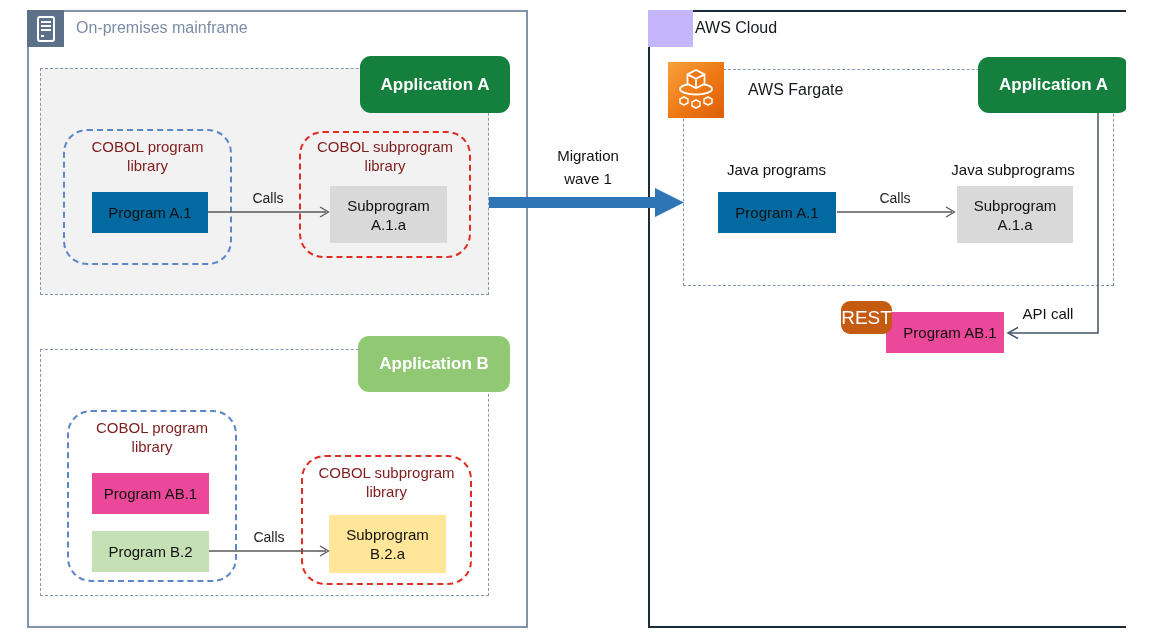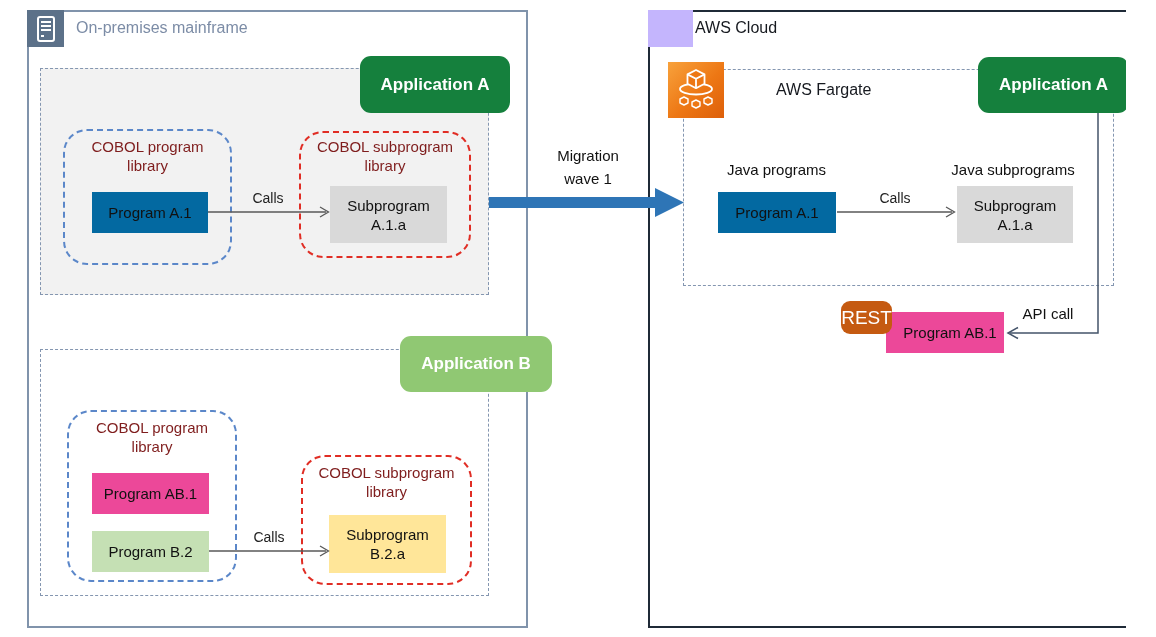--- a/index.html
+++ b/index.html
@@ -8,21 +8,21 @@
   .abs{position:absolute;box-sizing:border-box;}
   .panel{border:2px solid #8093AB;background:#fff;}
   .panel-aws{border:2px solid #1F2A37;background:#fff;}
   .corner-icon{width:37px;height:37px;display:flex;align-items:center;justify-content:center;}
   .panel-title{font-size:16px;color:#7C8CA6;white-space:nowrap;}
   .title-dark{color:#16191F;}
   .group-dashed{border:1px dashed #8496B0;}
   .group-gray{background:#F2F2F2;}
   .badge{border-radius:11px;color:#fff;font-weight:bold;font-size:17px;display:flex;align-items:center;justify-content:center;}
   .badge-blue{background:#15803d;}
-  .badge-green{background:#90C873;margin-left:42px;}
+  .badge-green{background:#90C873;}
   .lib{border-radius:24px;}
   .lib-blue{border:2px dashed #5B87C9;}
   .lib-red{border:2px dashed #E02D24;}
   .lib-label{font-size:15px;color:#7f1d1d;text-align:center;line-height:19px;}
   .pbox{display:flex;align-items:center;justify-content:center;text-align:center;font-size:15px;line-height:19px;color:#111;}
   .pbox-blue{background:#0369a1;}
   .pbox-gray{background:#D9D9D9;}
   .pbox-orange{background:#ec4899;}
   .pbox-green{background:#C5E0B4;}
   .pbox-yellow{background:#FFE699;}
@@ -101,21 +101,21 @@
       <ellipse cx="28" cy="27" rx="16" ry="5.5" fill="none" stroke="#fff" stroke-width="1.8"></ellipse>
       <path d="M28 8 l8.5 4.4 v9.4 l-8.5 4.4 l-8.5 -4.4 v-9.4 z" fill="#ED7714" stroke="#fff" stroke-width="1.8" stroke-linejoin="round"></path>
       <path d="M19.5 12.4 L28 16.8 L36.5 12.4 M28 16.8 V26.2" fill="none" stroke="#fff" stroke-width="1.8"></path>
       <g fill="#ED7714" stroke="#fff" stroke-width="1.4" stroke-linejoin="round">
         <path d="M16 35 l4 2 v4 l-4 2 l-4 -2 v-4 z"></path>
         <path d="M28 38 l4 2 v4 l-4 2 l-4 -2 v-4 z"></path>
         <path d="M40 35 l4 2 v4 l-4 2 l-4 -2 v-4 z"></path>
       </g>
     </svg>
   </div>
-  <div class="abs panel-title title-dark" style="left:776px;top:81px;">AWS Fargate</div>
+  <div class="abs panel-title title-dark" style="left:748px;top:81px;">AWS Fargate</div>
 
   <div class="abs badge badge-blue" style="left:978px;top:57px;width:151px;height:56px;">Application A</div>
 
   <div class="abs big-label" style="left:708px;top:158px;width:137px;">Java programs</div>
   <div class="abs pbox pbox-blue" style="left:718px;top:192px;width:118px;height:41px;">Program A.1</div>
 
   <div class="abs flow-label" style="left:836px;top:190px;width:118px;">Calls</div>
 
   <div class="abs big-label" style="left:943px;top:158px;width:140px;">Java subprograms</div>
   <div class="abs pbox pbox-gray" style="left:957px;top:186px;width:116px;height:57px;">Subprogram A.1.a</div>

